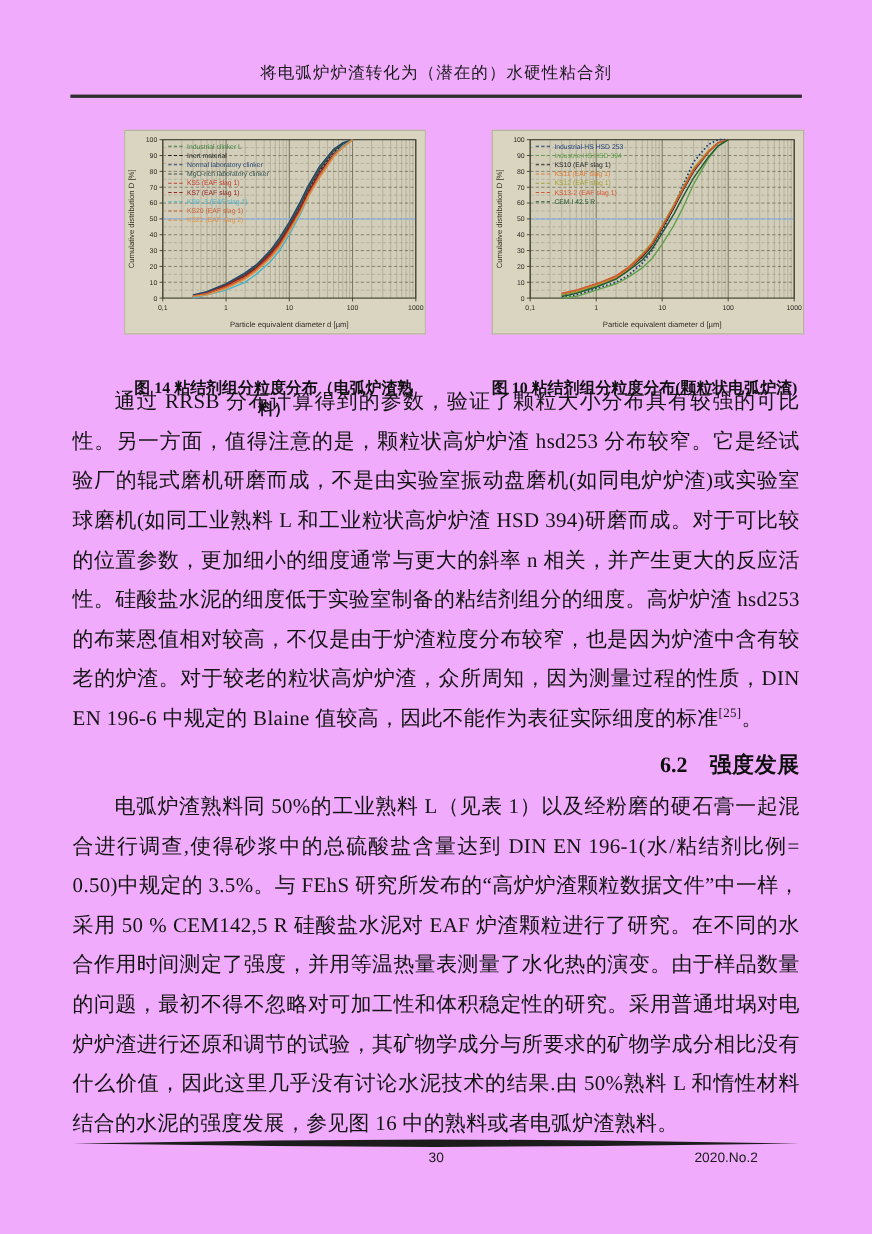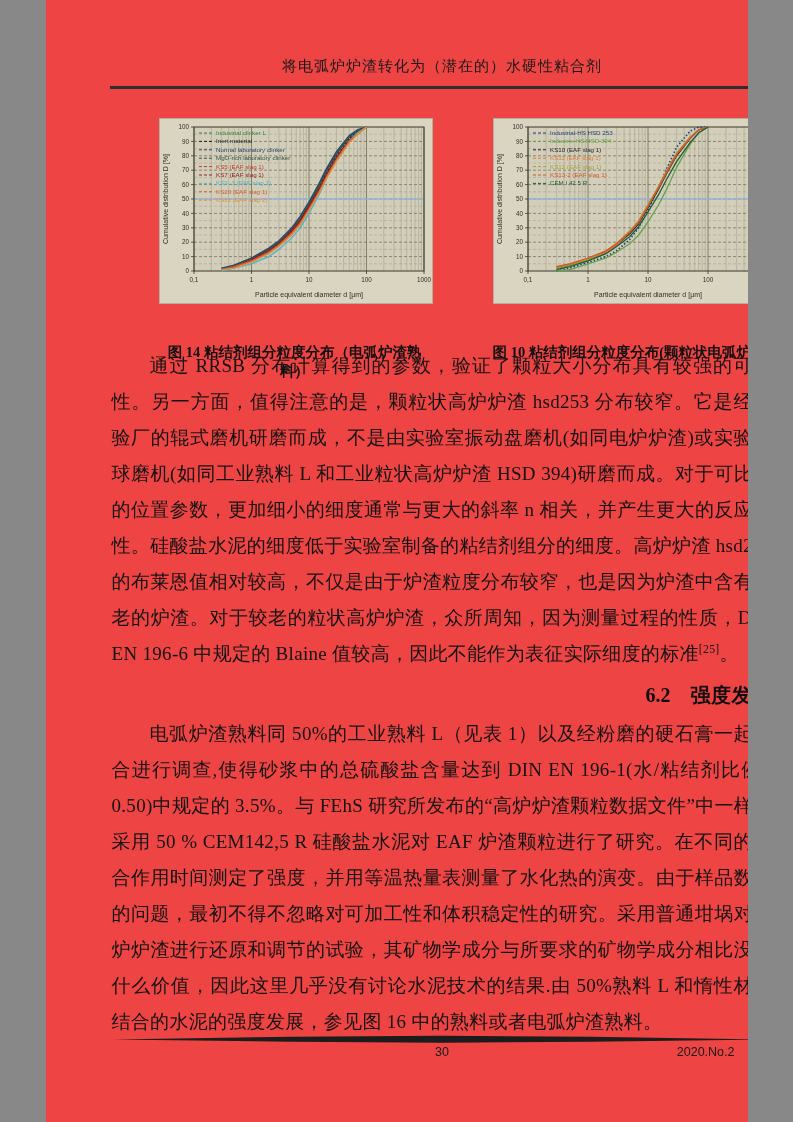--- a/index.html
+++ b/index.html
@@ -1,18 +1,18 @@
 <!DOCTYPE html>
 <html><head>
 <meta charset="utf-8">
 <style>
   html,body{margin:0;padding:0;background:#888;}
   .page{
-    position:relative;width:702px;height:1122px;margin:0 auto;
-    background:#ef4444;overflow:hidden;
+    position:relative;width:793px;height:1122px;margin:0 auto;
+    background:#f0abfc;overflow:hidden;
     font-family:"Liberation Serif","DejaVu Serif",serif;color:#141414;
   }
   .header-title{
     position:absolute;top:57px;left:66px;width:661px;
     text-align:center;font-size:15px;letter-spacing:1px;color:#1a1a1a;
   }
   .header-rule{
     position:absolute;top:86px;left:64px;width:665px;height:2.5px;
     background:#2e2e2e;
   }

